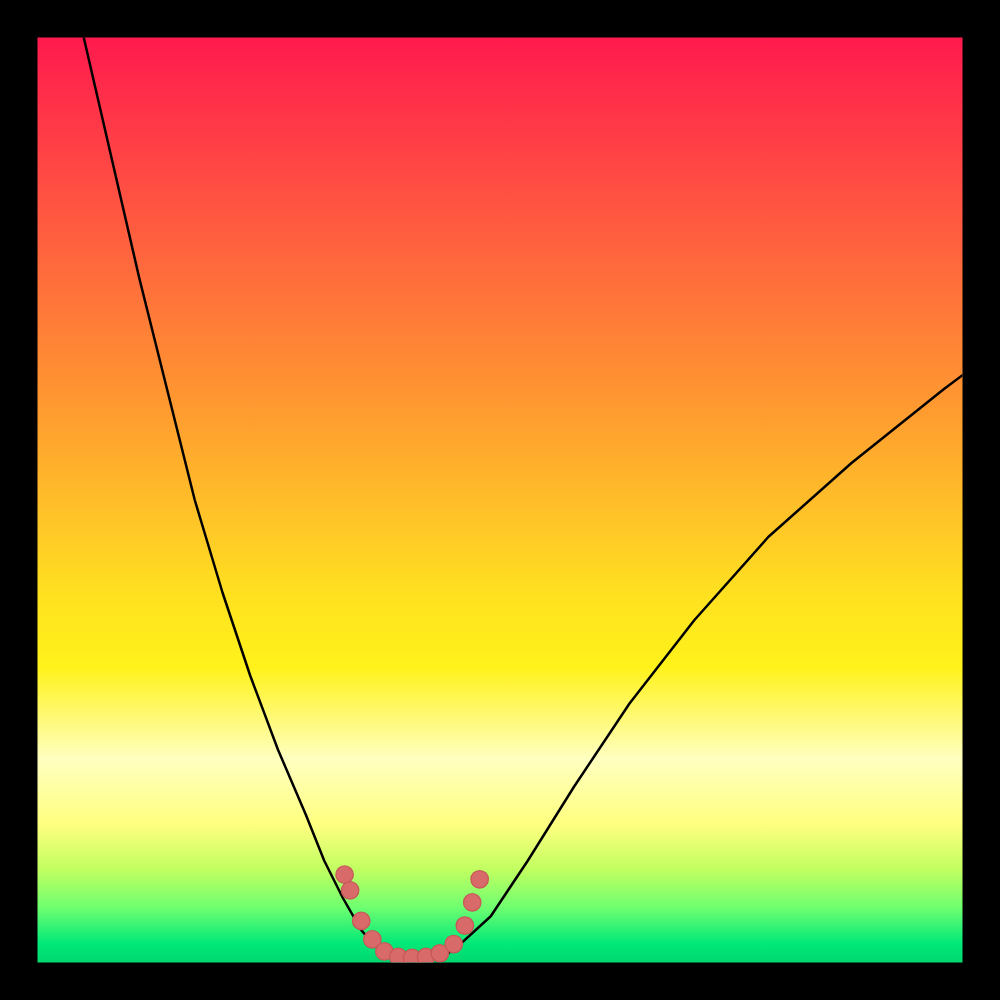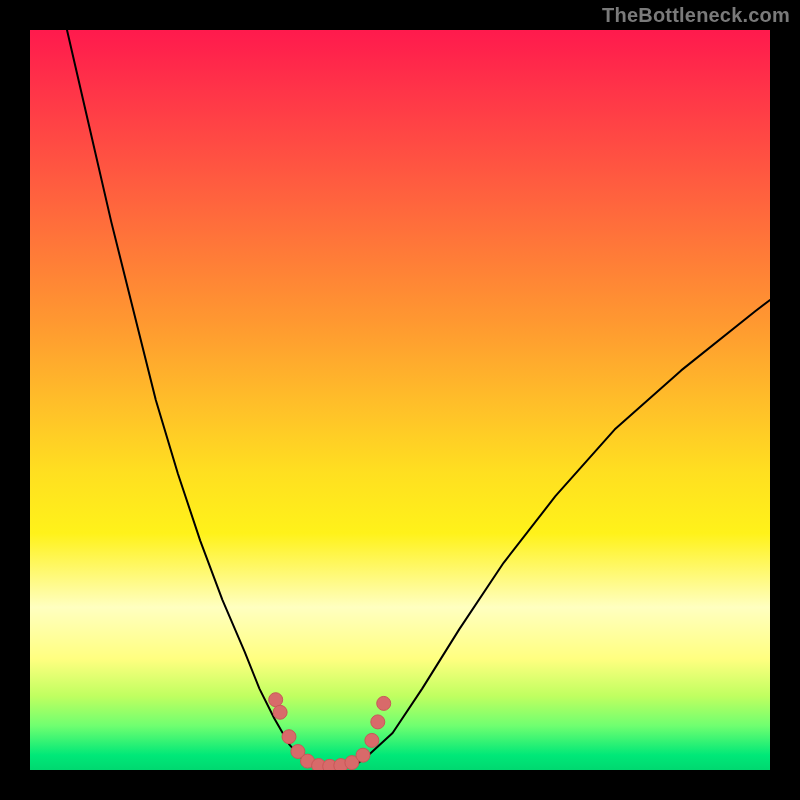--- a/index.html
+++ b/index.html
@@ -77,14 +77,13 @@
           <circle cx="299.70" cy="736.30" r="7" fill="#d86a6a" stroke="#c85858" stroke-width="1"></circle>
           <circle cx="310.80" cy="735.56" r="7" fill="#d86a6a" stroke="#c85858" stroke-width="1"></circle>
           <circle cx="321.90" cy="732.60" r="7" fill="#d86a6a" stroke="#c85858" stroke-width="1"></circle>
           <circle cx="333.00" cy="725.20" r="7" fill="#d86a6a" stroke="#c85858" stroke-width="1"></circle>
           <circle cx="341.88" cy="710.40" r="7" fill="#d86a6a" stroke="#c85858" stroke-width="1"></circle>
           <circle cx="347.80" cy="691.90" r="7" fill="#d86a6a" stroke="#c85858" stroke-width="1"></circle>
           <circle cx="353.72" cy="673.40" r="7" fill="#d86a6a" stroke="#c85858" stroke-width="1"></circle>
         </g>
     </svg>
   </div>
-  <div class="watermark">TheBottleneck.com</div>
 </div>
 
 </body></html>

